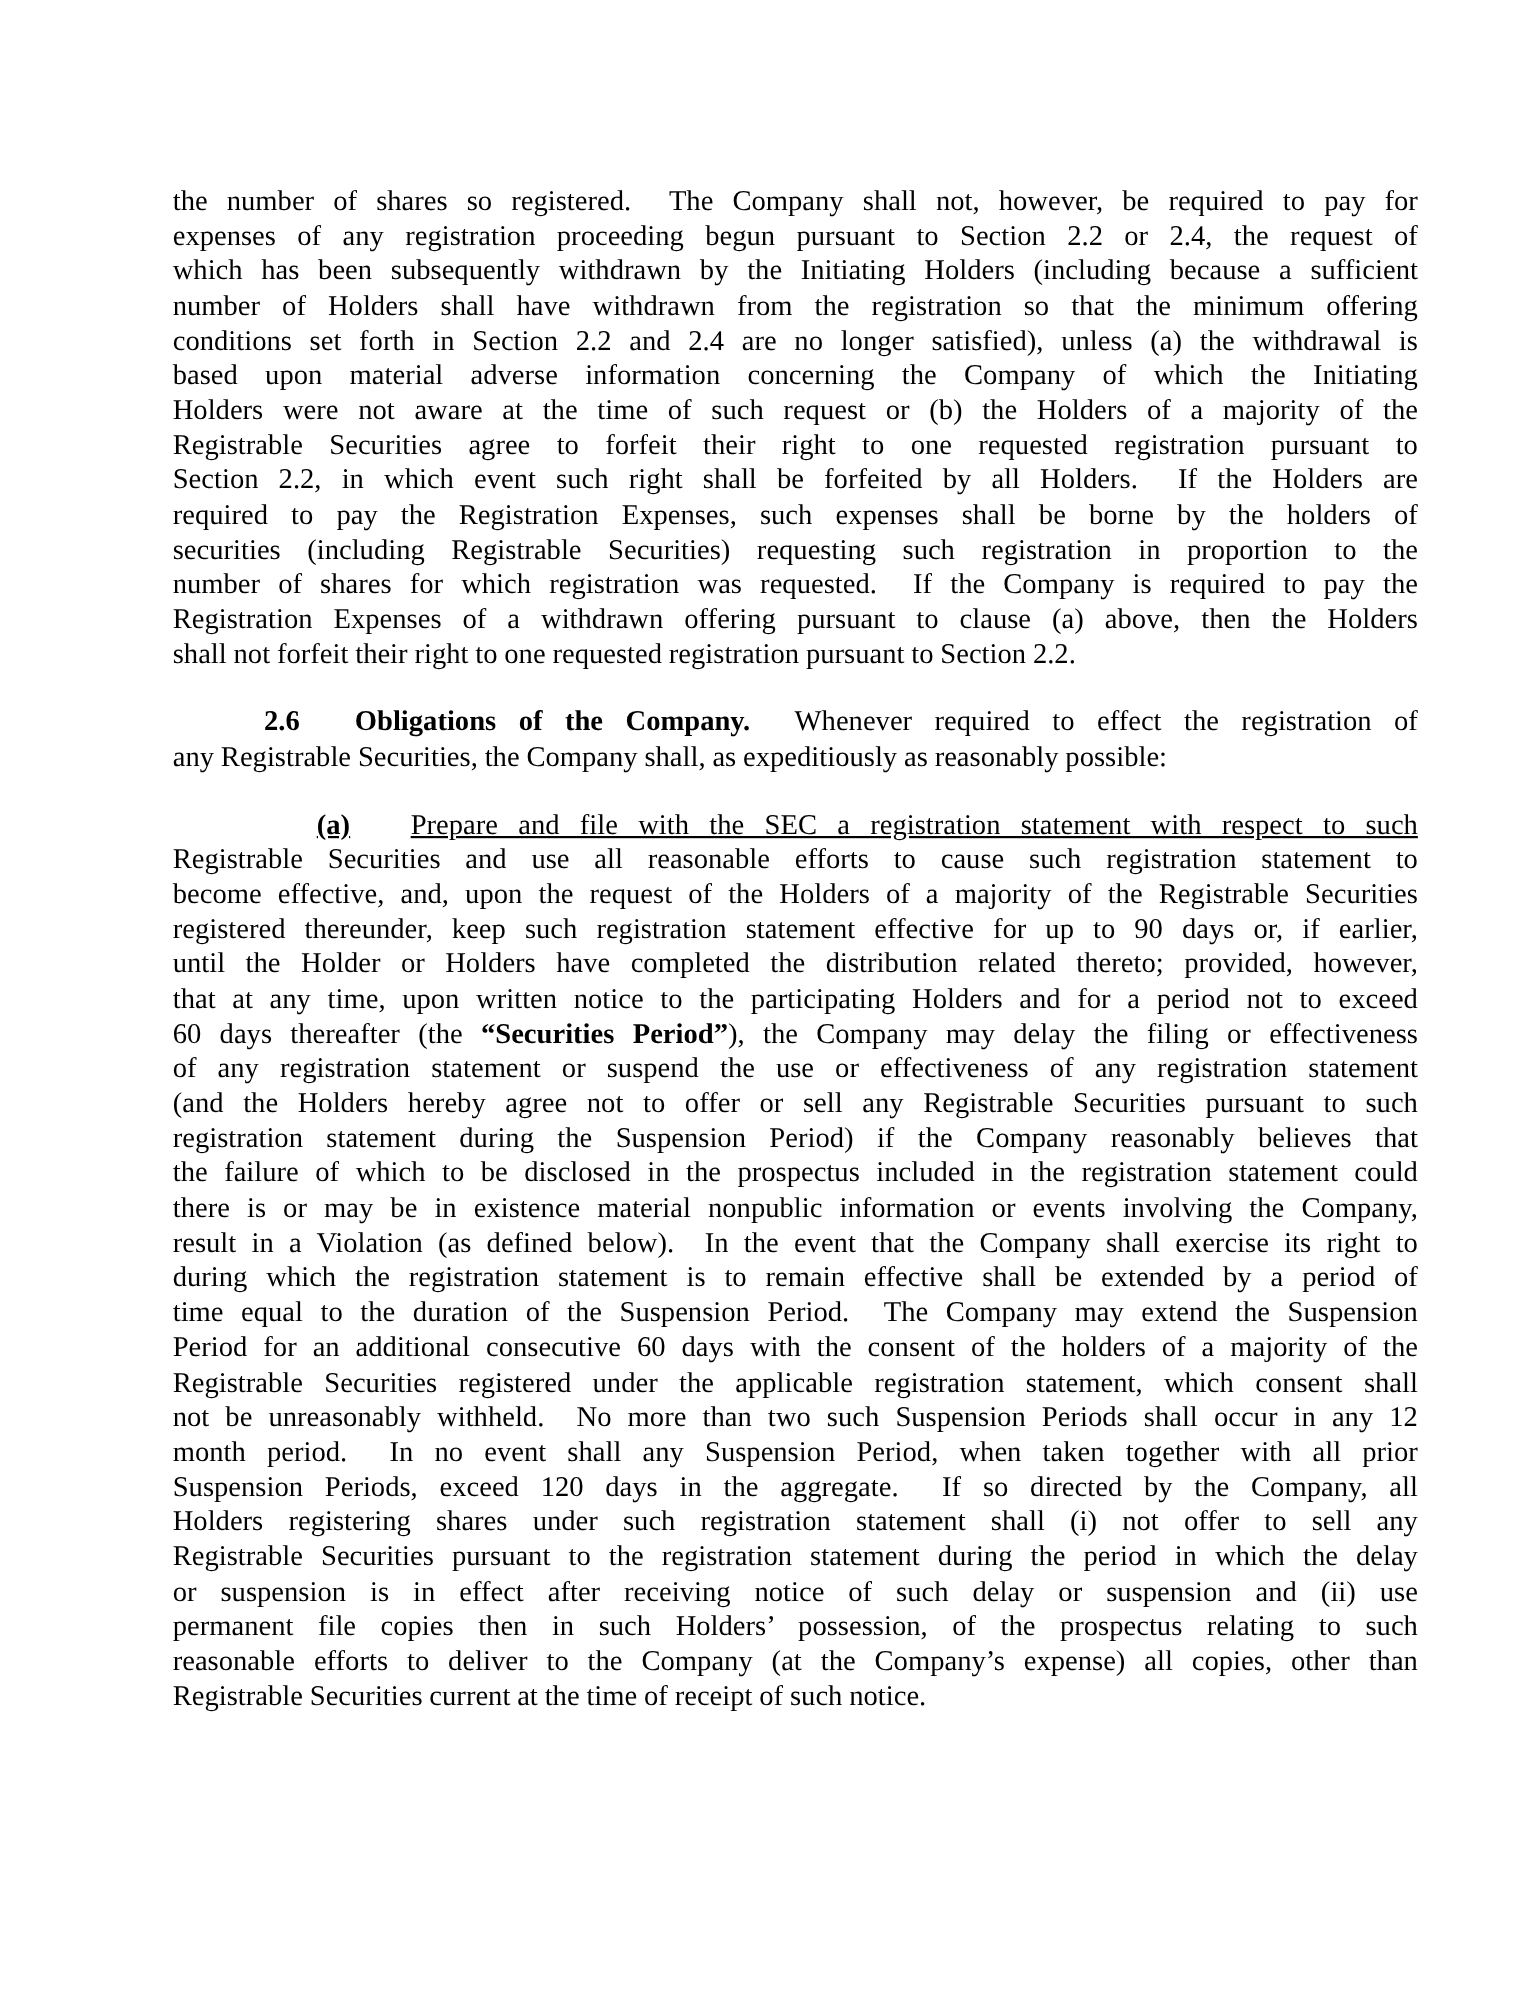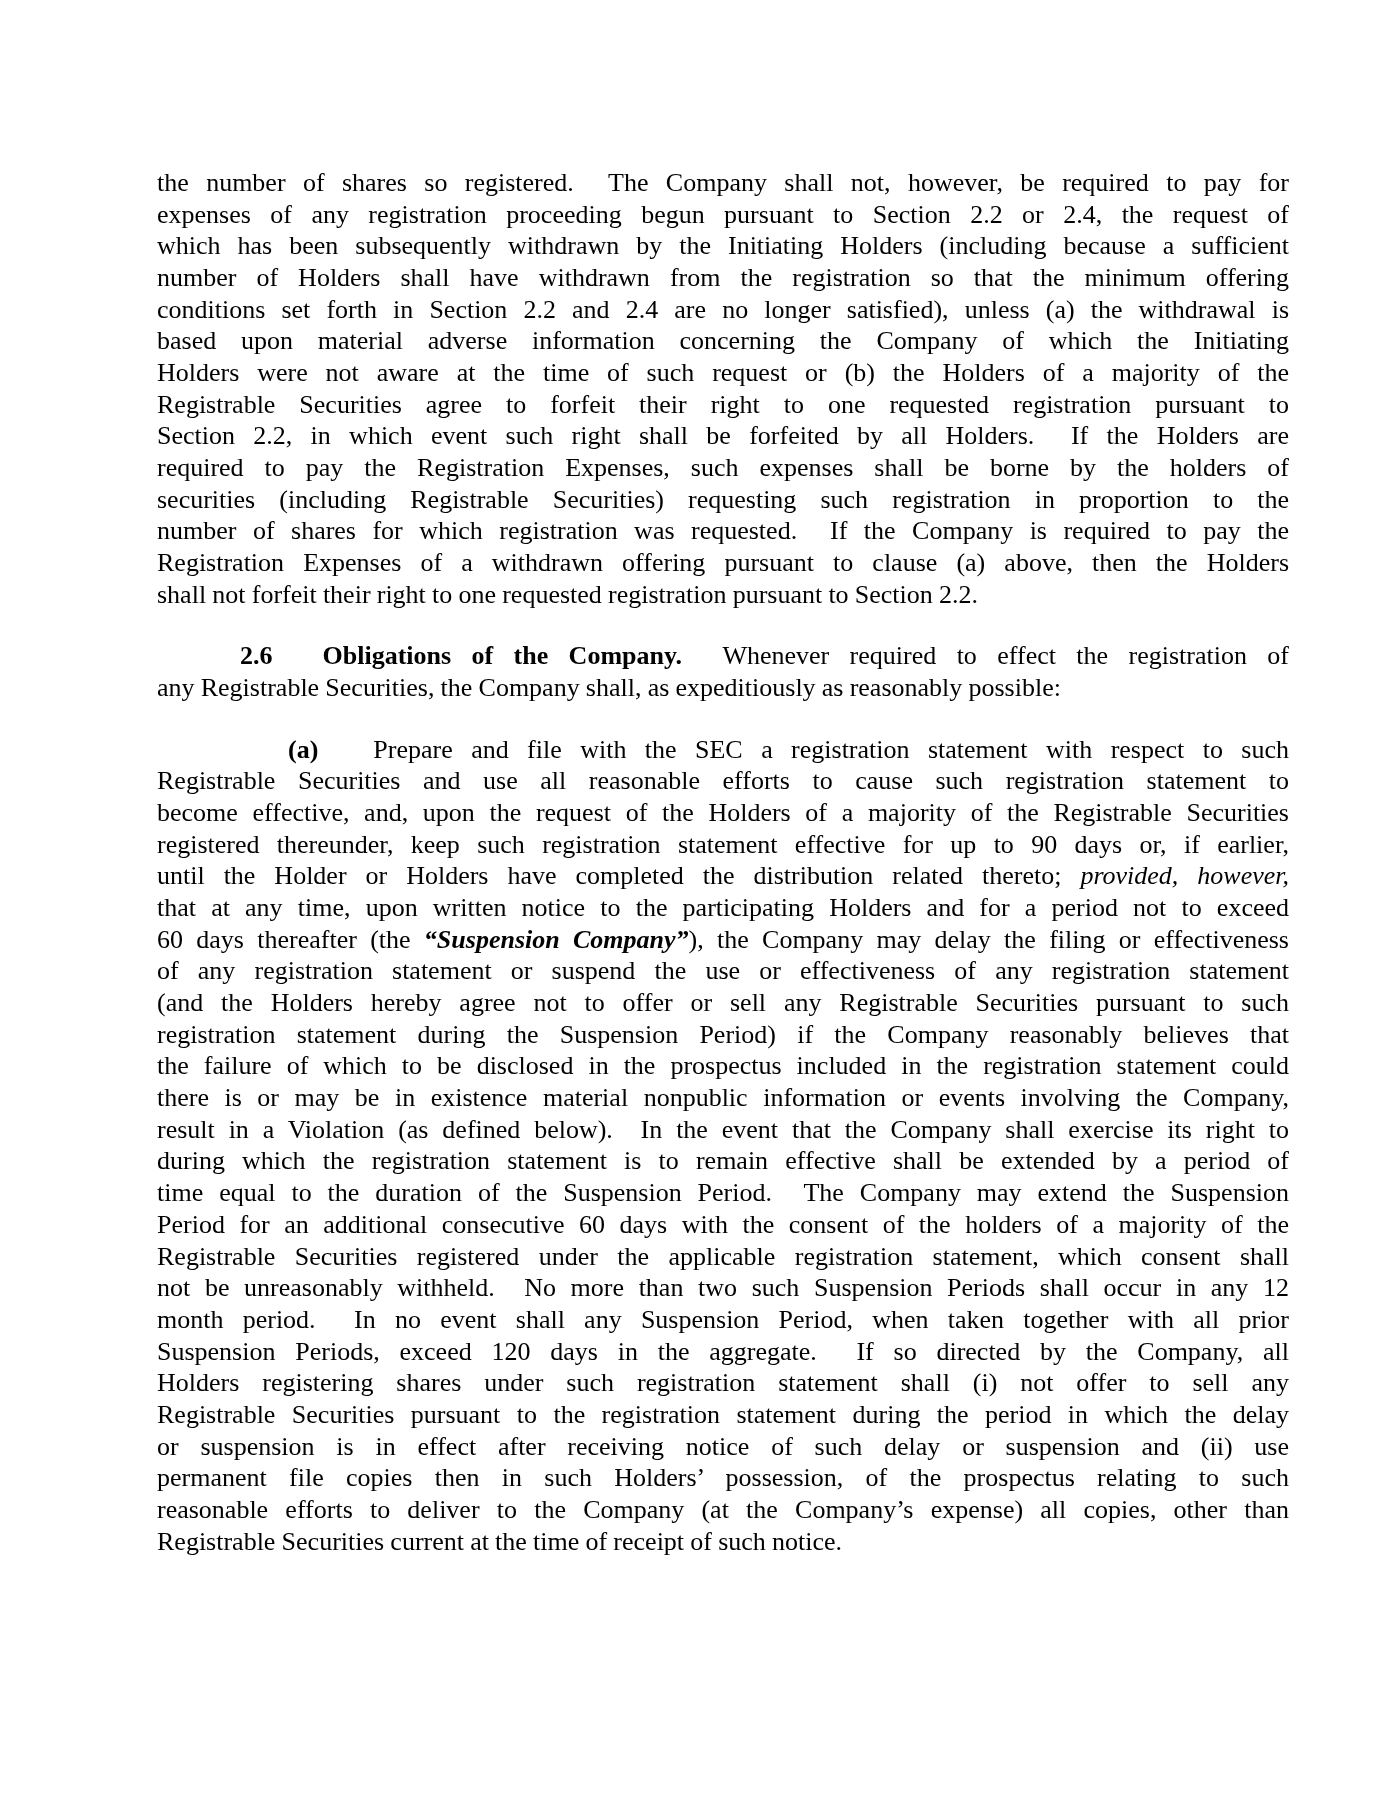--- a/index.html
+++ b/index.html
@@ -18,21 +18,21 @@
     width: 1132px;
     font-size: 26px;
     line-height: 31.67px;
     word-spacing: -0.3px;
   }
   .paragraph { margin: 0; }
   .paragraph + .paragraph { margin-top: 30px; }
   .line-just { text-align: justify; text-align-last: justify; -moz-text-align-last: justify; }
   .line-last { text-align: left; text-align-last: left; }
   .b { font-weight: bold; }
-  .i { font-style: italic; }
+  .i { }
   .tab-spacer { display: inline-block; height: 1px; }
 </style>
 </head>
 <body>
 
 <div class="text-block">
     <div class="paragraph">
       <div class="line line-just"><span>the number of shares so registered.&nbsp; The Company shall not, however, be required to pay for</span></div>
       <div class="line line-just"><span>expenses of any registration proceeding begun pursuant to Section&nbsp;2.2 or 2.4, the request of</span></div>
       <div class="line line-just"><span>which has been subsequently withdrawn by the Initiating Holders (including because a sufficient</span></div>
@@ -46,27 +46,27 @@
       <div class="line line-just"><span>securities (including Registrable Securities) requesting such registration in proportion to the</span></div>
       <div class="line line-just"><span>number of shares for which registration was requested.&nbsp; If the Company is required to pay the</span></div>
       <div class="line line-just"><span>Registration Expenses of a withdrawn offering pursuant to clause (a) above, then the Holders</span></div>
       <div class="line line-last"><span>shall not forfeit their right to one requested registration pursuant to Section&nbsp;2.2.</span></div>
     </div>
     <div class="paragraph">
       <div class="line line-just" style="padding-left: 83px;"><span class="b">2.6</span><span class="tab-spacer" style="width: 50px;"></span><span class="b">Obligations of the Company.</span><span>&nbsp; Whenever required to effect the registration of</span></div>
       <div class="line line-last"><span>any Registrable Securities, the Company shall, as expeditiously as reasonably possible:</span></div>
     </div>
     <div class="paragraph">
-      <div class="line line-just" style="padding-left: 131px;"><span class="b">(a)</span><span class="tab-spacer" style="width: 55px;"></span><span>Prepare and file with the SEC a registration statement with respect to such</span></div>
+      <div class="line line-just" style="padding-left: 131px; text-decoration: underline;"><span class="b">(a)</span><span class="tab-spacer" style="width: 55px;"></span><span>Prepare and file with the SEC a registration statement with respect to such</span></div>
       <div class="line line-just"><span>Registrable Securities and use all reasonable efforts to cause such registration statement to</span></div>
       <div class="line line-just"><span>become effective, and, upon the request of the Holders of a majority of the Registrable Securities</span></div>
       <div class="line line-just"><span>registered thereunder, keep such registration statement effective for up to 90 days or, if earlier,</span></div>
       <div class="line line-just"><span>until the Holder or Holders have completed the distribution related thereto; </span><span class="i">provided, however,</span></div>
       <div class="line line-just"><span>that at any time, upon written notice to the participating Holders and for a period not to exceed</span></div>
-      <div class="line line-just"><span>60 days thereafter (the </span><span class="b i">“Suspension Company”</span><span>), the Company may delay the filing or effectiveness</span></div>
+      <div class="line line-just"><span>60 days thereafter (the </span><span class="b i">“Securities Period”</span><span>), the Company may delay the filing or effectiveness</span></div>
       <div class="line line-just"><span>of any registration statement or suspend the use or effectiveness of any registration statement</span></div>
       <div class="line line-just"><span>(and the Holders hereby agree not to offer or sell any Registrable Securities pursuant to such</span></div>
       <div class="line line-just"><span>registration statement during the Suspension Period) if the Company reasonably believes that</span></div>
       <div class="line line-just"><span>the failure of which to be disclosed in the prospectus included in the registration statement could</span></div>
       <div class="line line-just"><span>there is or may be in existence material nonpublic information or events involving the Company,</span></div>
       <div class="line line-just"><span>result in a Violation (as defined below).&nbsp; In the event that the Company shall exercise its right to</span></div>
       <div class="line line-just"><span>during which the registration statement is to remain effective shall be extended by a period of</span></div>
       <div class="line line-just"><span>time equal to the duration of the Suspension Period.&nbsp; The Company may extend the Suspension</span></div>
       <div class="line line-just"><span>Period for an additional consecutive 60 days with the consent of the holders of a majority of the</span></div>
       <div class="line line-just"><span>Registrable Securities registered under the applicable registration statement, which consent shall</span></div>

